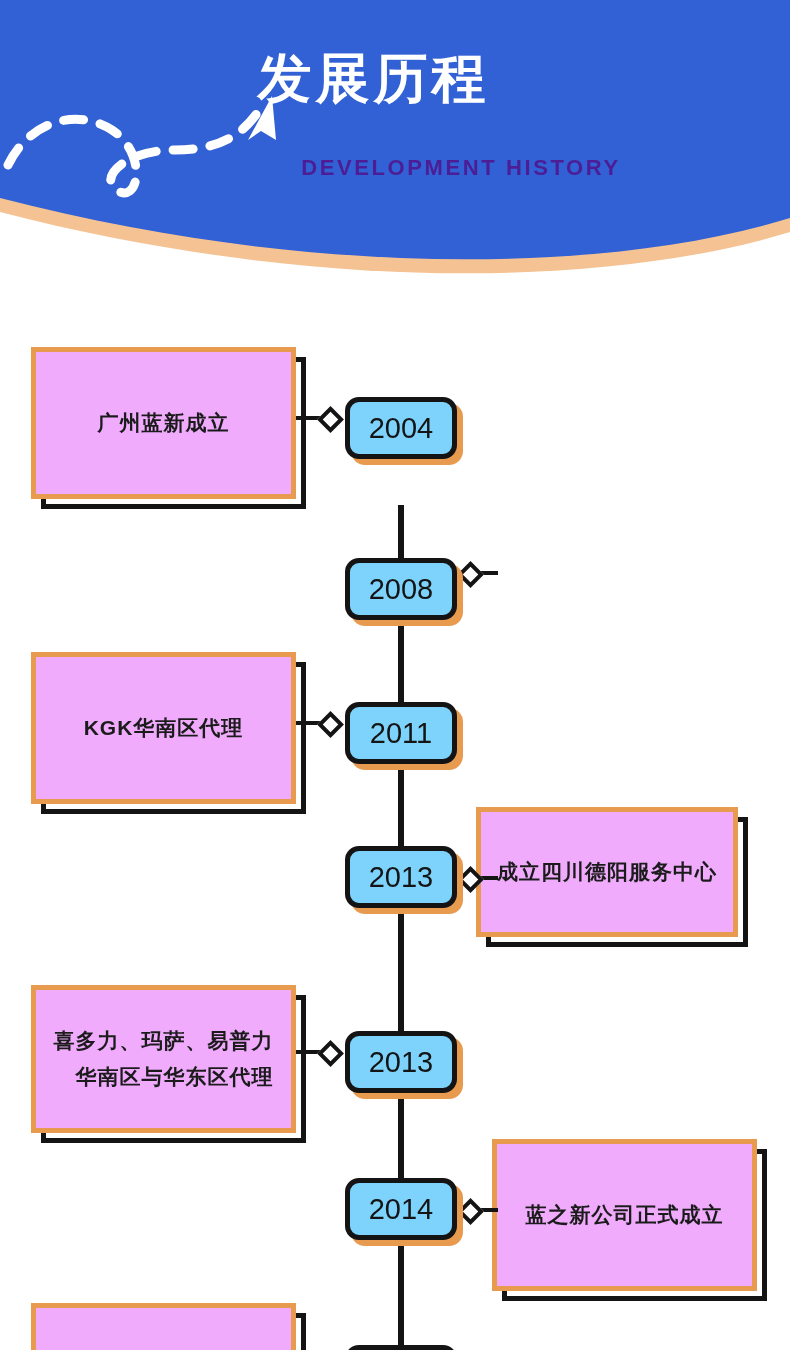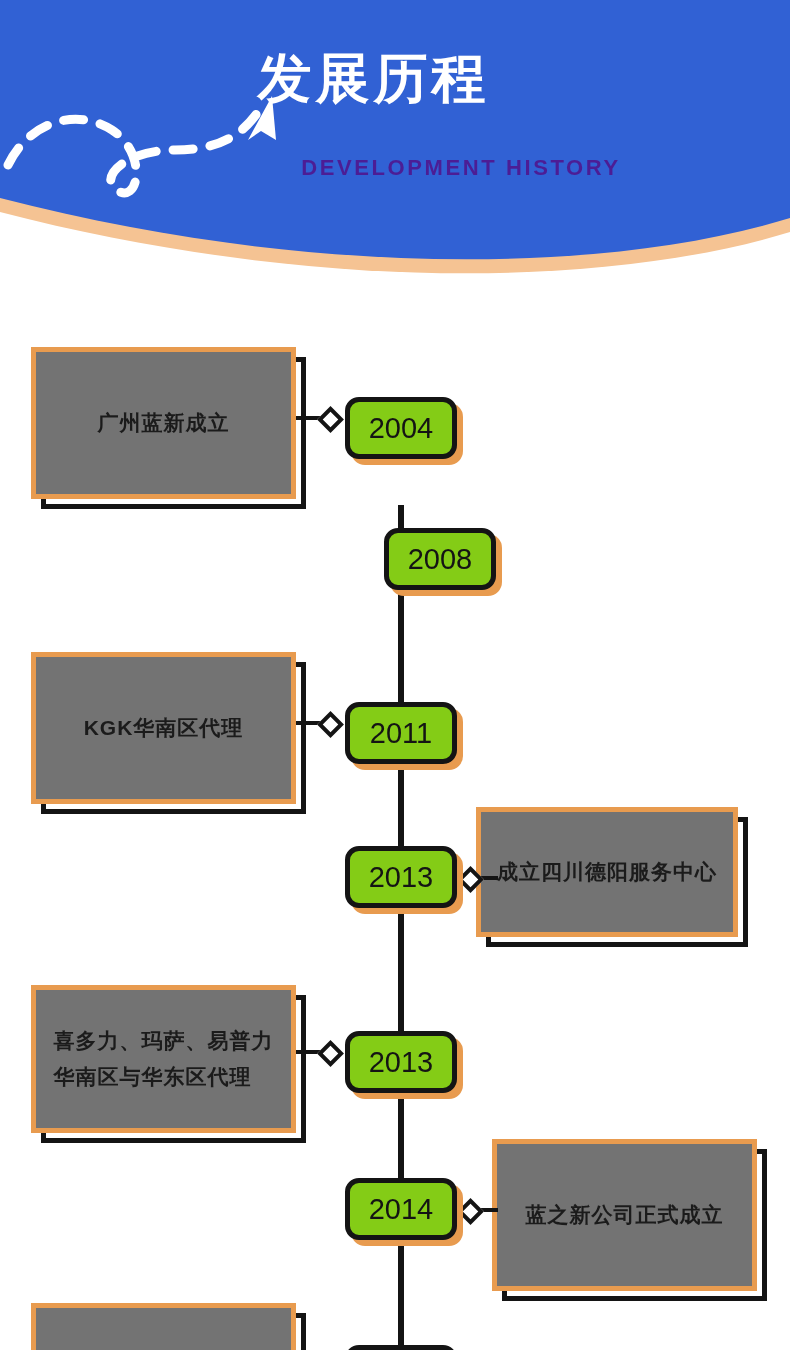--- a/index.html
+++ b/index.html
@@ -75,21 +75,21 @@
     position:absolute;
     left:6px; top:6px;
     width:112px; height:62px;
     background:#E89B4F;
     border-radius:14px;
   }
   .year-box {
     position:absolute;
     left:0; top:0;
     width:112px; height:62px;
-    background:#84cc16;
+    background:#7dd3fc;
     border:5px solid #141414;
     border-radius:14px;
     display:flex;
     align-items:center;
     justify-content:center;
   }
   .year-label {
     font-size:29px;
     color:#141414;
     font-weight:normal;
@@ -118,26 +118,26 @@
     position:absolute;
     left:10px; top:10px;
     width:100%; height:100%;
     border:5px solid #141414;
     background:#ffffff;
   }
   .card-box {
     position:absolute;
     left:0; top:0;
     width:100%; height:100%;
-    background:#737373;
+    background:#f0abfc;
     border:5px solid #E89B4F;
     display:flex;
     align-items:center;
     justify-content:center;
-    text-align:left;
+    text-align:right;
   }
   .card-text {
     font-size:21px;
     font-weight:bold;
     color:#1b1b1b;
     line-height:1.72;
     letter-spacing:1px;
     white-space:pre-line;
     padding:0 10px;
   }
@@ -178,21 +178,21 @@
   <div class="diamond" style="left:321px; top:120px;"></div>
   <div class="year" style="top:107px;">
     <div class="year-shadow"></div>
     <div class="year-box">
       <span class="year-label">2004</span>
     </div>
   </div>
 
   <div class="stub" style="left:478px; top:281px; width:20px;"></div>
   <div class="diamond" style="left:461px; top:275px;"></div>
-  <div class="year" style="top:238px;margin-left:39px;">
+  <div class="year" style="top:268px;">
     <div class="year-shadow"></div>
     <div class="year-box">
       <span class="year-label">2008</span>
     </div>
   </div>
 
   <div class="card" style="left:31px; top:362px; width:265px; height:152px;">
     <div class="card-shadow"></div>
     <div class="card-box">
       <div class="card-text">KGK华南区代理</div>

